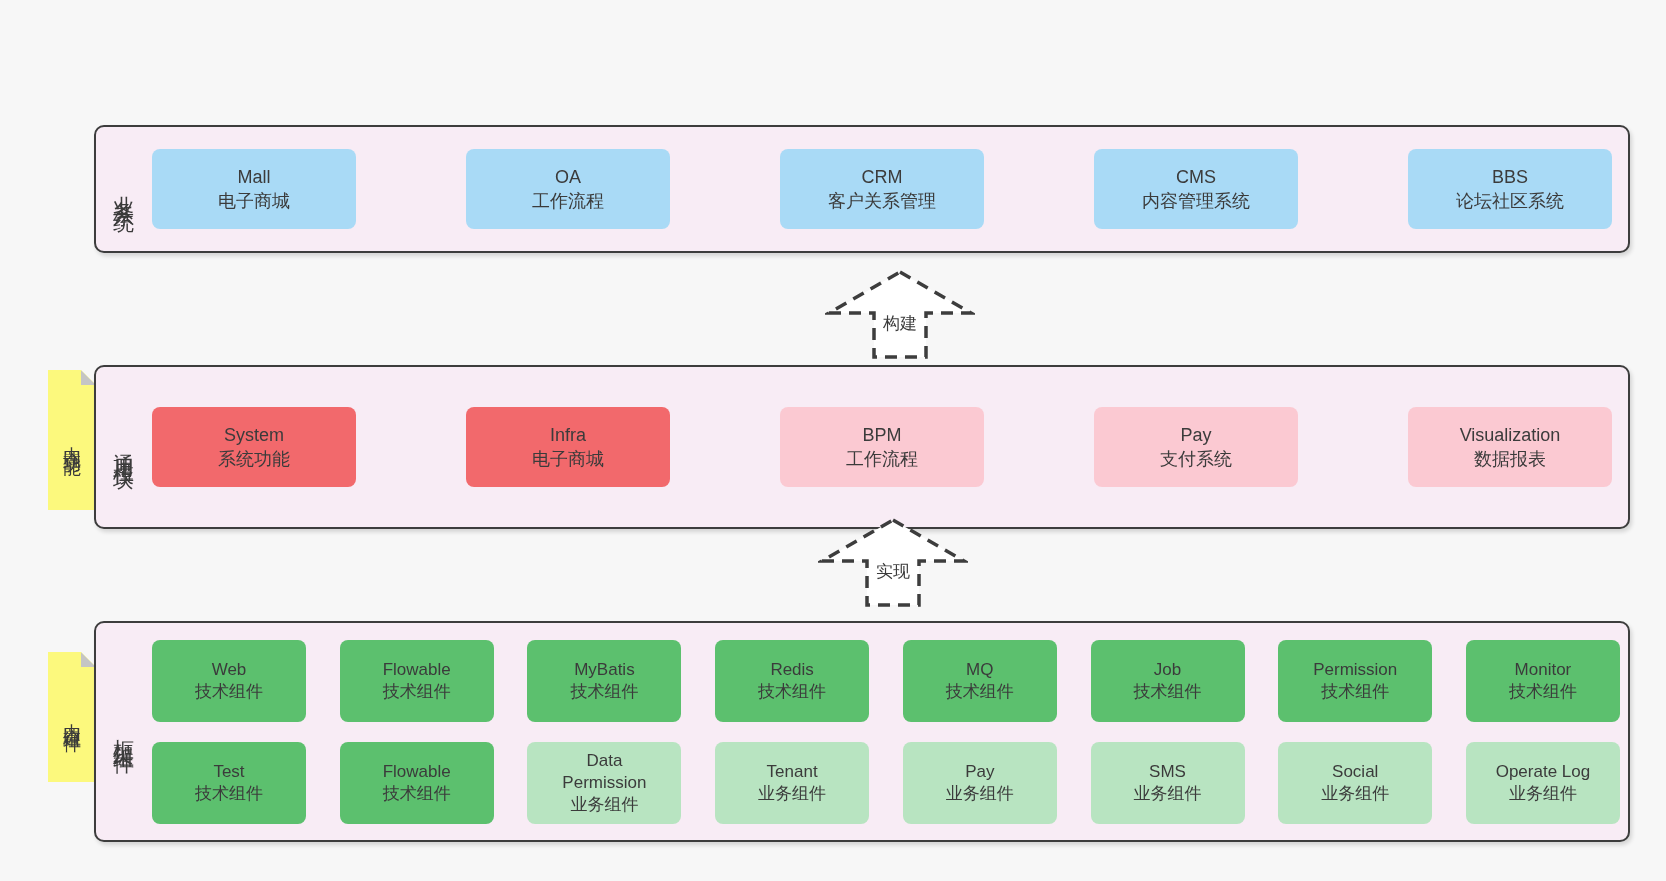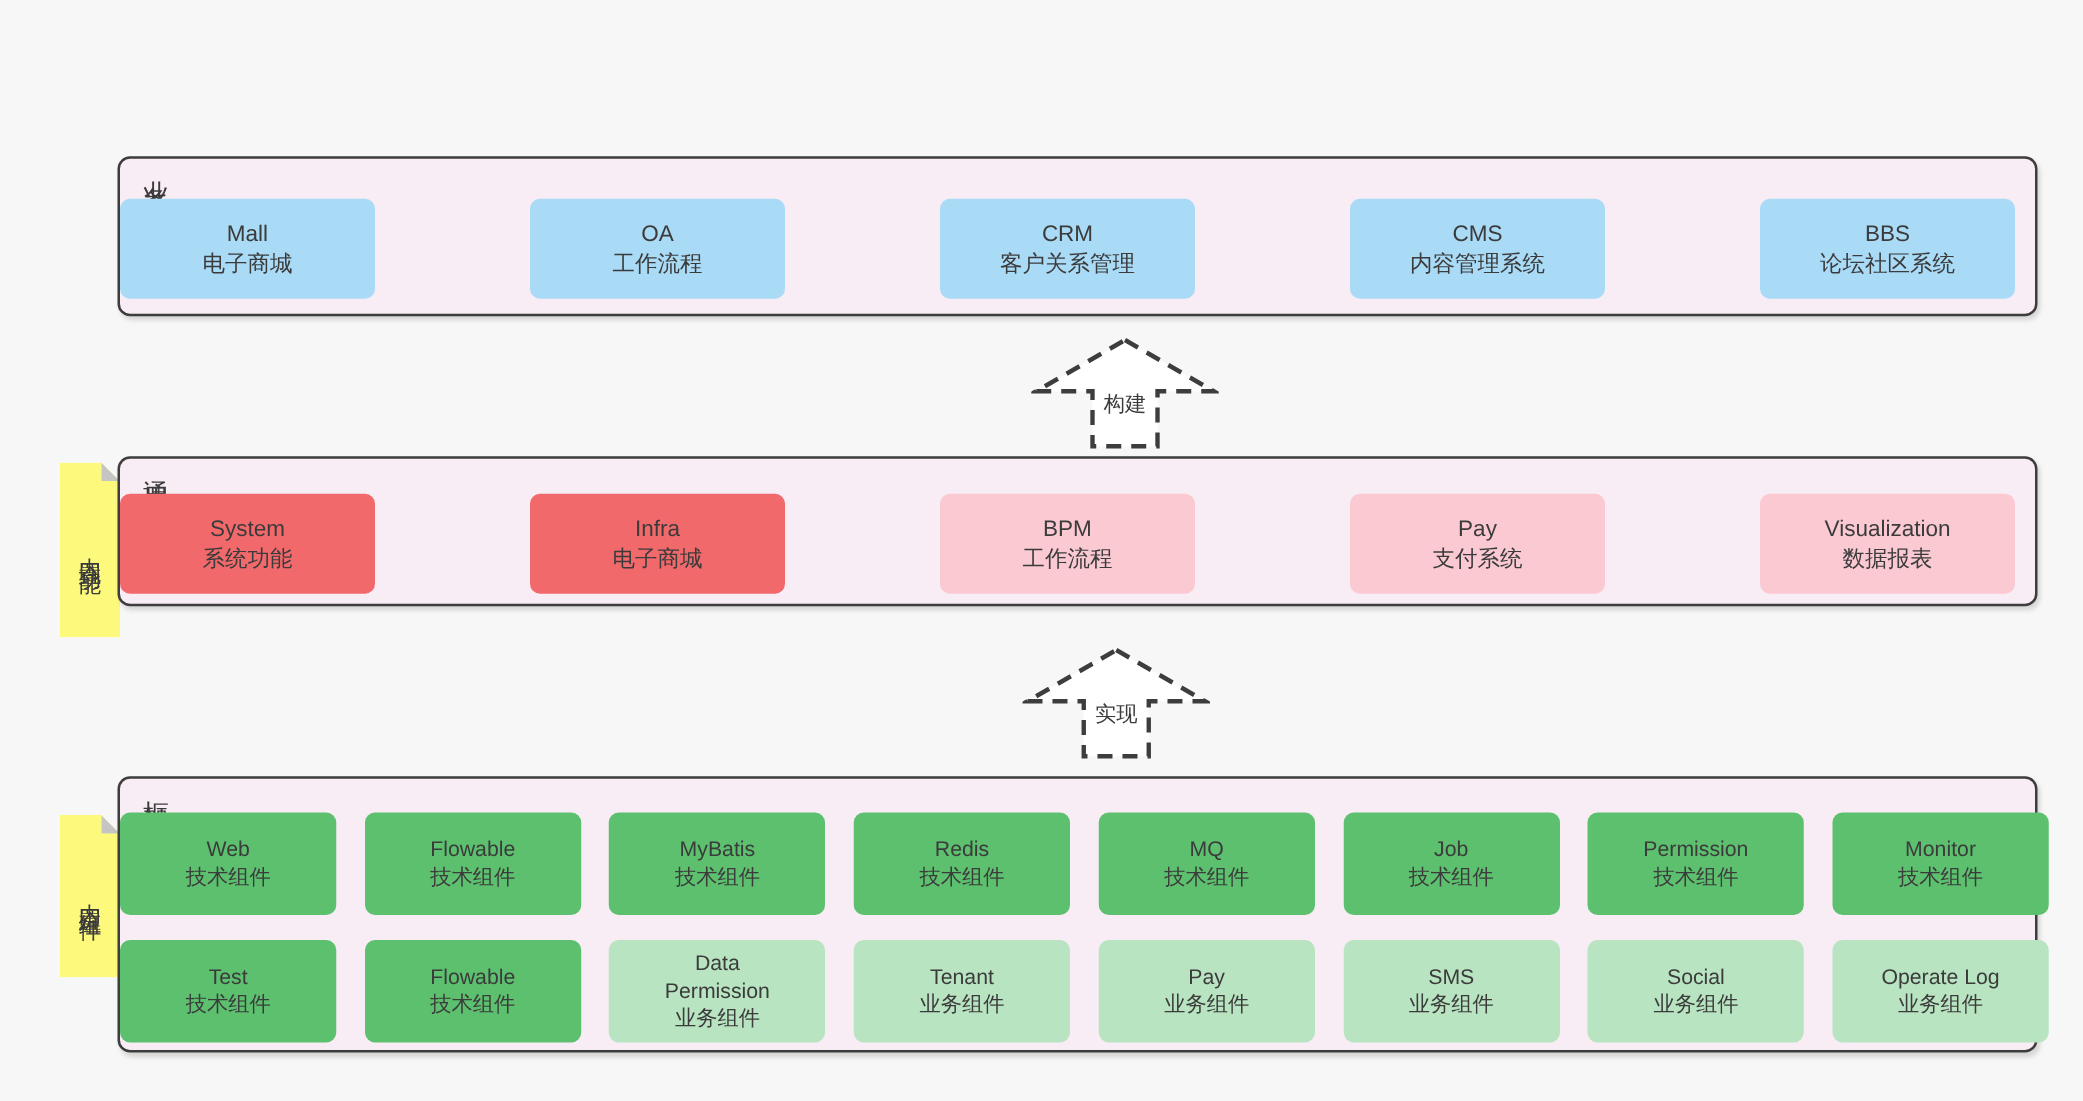--- a/index.html
+++ b/index.html
@@ -18,42 +18,42 @@
   }
   .stage{position:relative;width:1666px;height:881px;}
 
   
   .band{
     position:absolute;left:94px;width:1536px;
     background:var(--band-bg);
     border:2px solid var(--band-border);
     border-radius:10px;
     box-shadow:2px 3px 4px rgba(0,0,0,.14);
-    display:flex;z-index:2;flex-direction:column;
+    display:flex;z-index:2;
   }
   #band-business{top:125px;height:128px;}
-  #band-modules{top:365px;height:120px;}
+  #band-modules{top:365px;height:164px;}
   #band-components{top:621px;height:221px;}
 
   .band-label-col{flex:none;width:56px;display:flex;align-items:center;justify-content:center;}
   .band-label{
     writing-mode:vertical-rl;text-orientation:upright;
     font-size:21px;letter-spacing:5px;color:var(--text);line-height:1;
   }
 
   .boxes-6{flex:1;display:flex;align-items:center;justify-content:space-between;padding-right:16px;}
   .grid-8{flex:1;display:grid;grid-template-columns:repeat(8,146px);
     justify-content:space-between;align-content:center;row-gap:20px;padding-right:16px;}
 
   .box{
     border-radius:8px;display:flex;flex-direction:column;justify-content:center;
     text-align:center;color:var(--text);
   }
   .boxes-6 .box{width:204px;height:80px;font-size:18px;line-height:24px;}
-  .grid-8 .box{width:173px;height:82px;font-size:17px;line-height:22px;}
+  .grid-8 .box{width:154px;height:82px;font-size:17px;line-height:22px;}
   .grid-8 .en{max-width:116px;margin:0 auto;}
 
   .t-blue{background:var(--blue);}
   .t-red{background:var(--red);}
   .t-pink{background:var(--pink);}
   .t-green-dark{background:var(--green-dark);}
   .t-green-light{background:var(--green-light);}
 
   
   .sticky{

